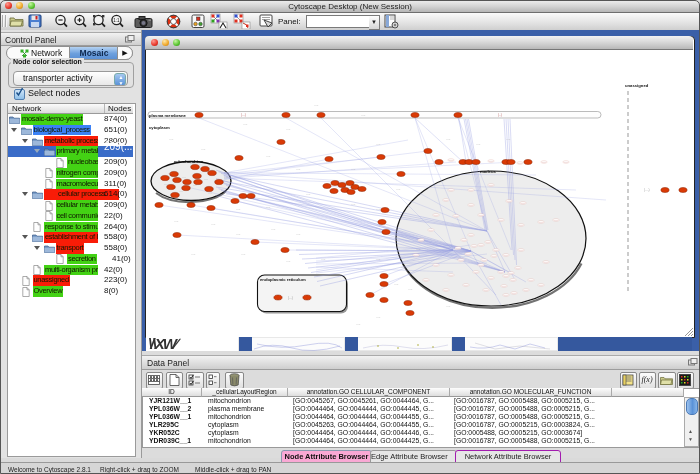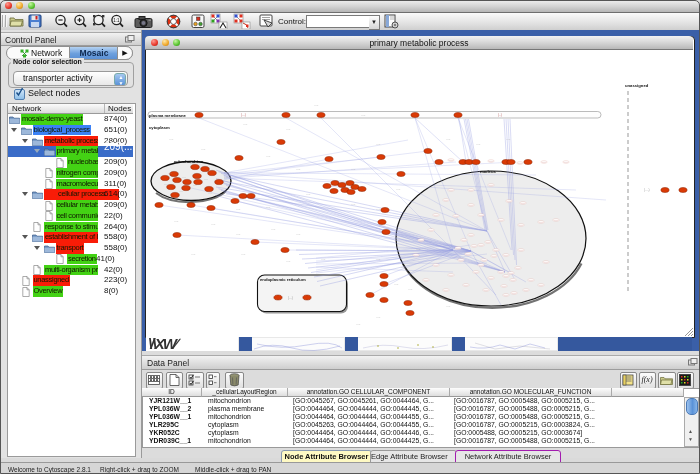--- a/index.html
+++ b/index.html
@@ -6,20 +6,21 @@
   font-family:"Liberation Sans",sans-serif;background:#dadada;}
 .abs{position:absolute;}
 .tl{border-radius:50%;width:7px;height:7px;position:absolute;top:2px;}
 </style></head><body>
 
 <div class="abs" style="left:0;top:0;width:700px;height:12px;
  background:linear-gradient(#f0f0f0,#d2d2d2 55%,#b5b5b5);border-bottom:1px solid #6e6e6e;border-radius:5px 5px 0 0;">
  <div class="tl" style="left:5px;background:radial-gradient(circle at 35% 30%,#ff9a90,#e8382a 60%,#9f1407);"></div>
  <div class="tl" style="left:16px;background:radial-gradient(circle at 35% 30%,#ffe9a8,#f0a829 60%,#b36d08);"></div>
  <div class="tl" style="left:28px;background:radial-gradient(circle at 35% 30%,#c6f7a0,#58c42f 60%,#2e7d0e);"></div>
+ <div class="abs" style="left:0;right:0;top:1.5px;text-align:center;font-size:8px;color:#222;">Cytoscape Desktop (New Session)</div>
 </div>
 
 <div class="abs" style="left:0;top:13px;width:700px;height:17px;
  background:linear-gradient(#fafafa,#e2e2e2 60%,#cfcfcf);border-bottom:1px solid #8a8a8a;">
  <div class="abs" style="left:2px;top:2px;width:1px;height:12px;background:#aaa;border-right:1px solid #f5f5f5;"></div>
  <div class="abs" style="left:5px;top:2px;width:1px;height:12px;background:#aaa;border-right:1px solid #f5f5f5;"></div>
 </div>
 
 <svg class="abs" style="left:9px;top:14px" width="15" height="14" viewBox="0 0 15 14">
     <path d="M1 4 L5 4 L6 5.5 L14 5.5 L14 12 L1 12 Z" fill="#c9c98a" stroke="#6b6b3a" stroke-width=".8"></path>
@@ -97,21 +98,21 @@
     <rect x="9" y="9" width="8" height="7" fill="#fff" stroke="#888" stroke-width=".6"></rect>
     <path d="M10 10 Q14 11 15 15" fill="none" stroke="#c03020" stroke-width="1"></path>
     <rect x="13" y="11.5" width="2.5" height="2.5" fill="#e03020"></rect>
   </svg>
 <svg class="abs" style="left:259px;top:14px" width="15" height="14" viewBox="0 0 15 14">
     <rect x="1" y="1" width="12" height="11" rx="1" fill="#fdfdfd" stroke="#444"></rect>
     <line x1="3" y1="3.5" x2="11" y2="3.5" stroke="#888" stroke-width=".8"></line>
     <line x1="3" y1="5.5" x2="11" y2="5.5" stroke="#888" stroke-width=".8"></line>
     <path d="M5 6 L13 9 L9 13 Z" fill="#d8d8d8" stroke="#333" stroke-width=".9"></path>
   </svg>
-<div class="abs" style="left:278px;top:16.5px;font-size:8px;color:#111;">Control:</div>
+<div class="abs" style="left:278px;top:16.5px;font-size:8px;color:#111;">Panel:</div>
 <div class="abs" style="left:306px;top:15px;width:62px;height:11px;background:#fff;border:1px solid #7a7a7a;"></div>
 <div class="abs" style="left:369px;top:15px;width:10px;height:13px;background:linear-gradient(#fdfdfd,#d5d5d5);border:1px solid #7a7a7a;border-left:none;font-size:6px;color:#222;text-align:center;line-height:13px;">▼</div>
 <svg class="abs" style="left:384px;top:14px" width="15" height="15" viewBox="0 0 15 15">
     <rect x="1" y="1" width="10" height="12" fill="#fdfdfd" stroke="#444"></rect>
     <rect x="2" y="1" width="3" height="12" fill="#88a8d8"></rect>
     <line x1="6" y1="3" x2="10" y2="3" stroke="#999" stroke-width=".7"></line>
     <line x1="6" y1="5" x2="10" y2="5" stroke="#999" stroke-width=".7"></line>
     <circle cx="11" cy="11" r="3" fill="#cfcfcf" stroke="#333" stroke-width=".8"></circle>
     <circle cx="11" cy="11" r="1" fill="#666"></circle>
   </svg>
@@ -245,21 +246,21 @@
     <path d="M.5 2 L4 2 L5 3.2 L10.5 3.2 L10.5 8.5 L.5 8.5 Z" fill="#7296c4" stroke="#3a5a88" stroke-width=".7"></path>
     <rect x=".5" y="3.8" width="10" height="4.7" fill="#9db8da"></rect>
   </svg>
 <div class="abs" style="left:55.5px;top:243.0px;height:10.7px;max-width:40px;overflow:hidden;background:#f91c07;font-size:7.5px;letter-spacing:-0.3px;line-height:10.7px;color:#101800;white-space:nowrap;padding:0 1px;">transport</div>
 <div class="abs" style="left:104px;top:243.0px;font-size:8px;line-height:10.7px;color:#111;">558(0)</div>
 <svg class="abs" style="left:56.0px;top:254.2px" width="8" height="10" viewBox="0 0 8 10">
     <path d="M.8 .5 L5 .5 L7.2 2.8 L7.2 9.5 L.8 9.5 Z" fill="#fefefe" stroke="#888" stroke-width=".7"></path>
     <path d="M5 .5 L5 2.8 L7.2 2.8" fill="none" stroke="#888" stroke-width=".7"></path>
   </svg>
 <div class="abs" style="left:67.0px;top:253.8px;height:10.7px;max-width:29px;overflow:hidden;background:#43d214;font-size:7.5px;letter-spacing:-0.3px;line-height:10.7px;color:#101800;white-space:nowrap;padding:0 1px;">secretion</div>
-<div class="abs" style="left:96px;top:253.8px;font-size:8px;line-height:10.7px;color:#111;">41(0)</div>
+<div class="abs" style="left:112px;top:253.8px;font-size:8px;line-height:10.7px;color:#111;">41(0)</div>
 <svg class="abs" style="left:33.0px;top:265.0px" width="8" height="10" viewBox="0 0 8 10">
     <path d="M.8 .5 L5 .5 L7.2 2.8 L7.2 9.5 L.8 9.5 Z" fill="#fefefe" stroke="#888" stroke-width=".7"></path>
     <path d="M5 .5 L5 2.8 L7.2 2.8" fill="none" stroke="#888" stroke-width=".7"></path>
   </svg>
 <div class="abs" style="left:44.0px;top:264.5px;height:10.7px;max-width:52px;overflow:hidden;background:#43d214;font-size:7.5px;letter-spacing:-0.3px;line-height:10.7px;color:#101800;white-space:nowrap;padding:0 1px;">multi-organism pro</div>
 <div class="abs" style="left:104px;top:264.5px;font-size:8px;line-height:10.7px;color:#111;">42(0)</div>
 <svg class="abs" style="left:21.5px;top:275.8px" width="8" height="10" viewBox="0 0 8 10">
     <path d="M.8 .5 L5 .5 L7.2 2.8 L7.2 9.5 L.8 9.5 Z" fill="#fefefe" stroke="#888" stroke-width=".7"></path>
     <path d="M5 .5 L5 2.8 L7.2 2.8" fill="none" stroke="#888" stroke-width=".7"></path>
   </svg>
@@ -271,21 +272,20 @@
   </svg>
 <div class="abs" style="left:32.5px;top:286.0px;height:10.7px;max-width:63px;overflow:hidden;background:#43d214;font-size:7.5px;letter-spacing:-0.3px;line-height:10.7px;color:#101800;white-space:nowrap;padding:0 1px;">Overview</div>
 <div class="abs" style="left:104px;top:286.0px;font-size:8px;line-height:10.7px;color:#111;">8(0)</div>
 
 <div class="abs" style="left:142px;top:30px;width:558px;height:428px;background:#3a5fa8;"></div>
 <div class="abs" style="left:145px;top:36px;width:548px;height:300px;background:#fff;border:1px solid #222;border-radius:4px 4px 0 0;"></div>
 <div class="abs" style="left:145px;top:36px;width:548px;height:13px;background:linear-gradient(#f2f2f2,#d4d4d4 55%,#b8b8b8);border-bottom:1px solid #777;border-radius:4px 4px 0 0;">
  <div class="tl" style="left:6px;top:3px;width:7px;height:7px;background:radial-gradient(circle at 35% 30%,#ff9a90,#e8382a 60%,#9f1407);"></div>
  <div class="tl" style="left:17px;top:3px;width:7px;height:7px;background:radial-gradient(circle at 35% 30%,#ffe9a8,#f0a829 60%,#b36d08);"></div>
  <div class="tl" style="left:28px;top:3px;width:7px;height:7px;background:radial-gradient(circle at 35% 30%,#c6f7a0,#58c42f 60%,#2e7d0e);"></div>
- <div class="abs" style="left:0;right:0;top:2px;text-align:center;font-size:8.5px;color:#111;">primary metabolic process</div>
 </div>
 
 <svg class="abs" style="left:146px;top:50px" width="547" height="286" viewBox="0 0 547 286">
     <rect x="2" y="61.5" width="453" height="6.5" rx="3.2" fill="#fdfdfd" stroke="#aaa" stroke-width=".8"></rect>
     <line x1="482" y1="41" x2="482" y2="243" stroke="#999" stroke-width="1" stroke-dasharray="4,3"></line>
     <ellipse cx="45" cy="131" rx="40" ry="19.5" fill="#ededed" stroke="#111" stroke-width="1.3"></ellipse>
     <path d="M10 143 A40 19.5 0 0 0 80 141" fill="none" stroke="#000" stroke-width="2" opacity=".55"></path>
     <path d="M255.7 211.6 A95 67.5 0 0 0 434.3 211.6" fill="none" stroke="#000" stroke-width="2.2" opacity=".55" transform="translate(1.2,1.8)"></path>
     <ellipse cx="345" cy="188.5" rx="95" ry="67.5" fill="#ededed" stroke="#111" stroke-width="1.2"></ellipse>
     <rect x="113.5" y="227" width="88.5" height="36.5" rx="7" fill="#444" opacity=".55"></rect>
@@ -737,21 +737,21 @@
 <div class="abs" style="left:454px;top:429px;height:8px;font-size:6.8px;font-weight:normal;color:#111;line-height:8px;white-space:nowrap;">[GO:0005488, GO:0005215, GO:0003674]</div>
 <div class="abs" style="left:149px;top:437px;height:8px;font-size:6.8px;font-weight:bold;color:#111;line-height:8px;white-space:nowrap;">YDR039C__1</div>
 <div class="abs" style="left:208px;top:437px;height:8px;font-size:6.8px;font-weight:normal;color:#111;line-height:8px;white-space:nowrap;">mitochondrion</div>
 <div class="abs" style="left:293px;top:437px;height:8px;font-size:6.8px;font-weight:normal;color:#111;line-height:8px;white-space:nowrap;">[GO:0044464, GO:0044444, GO:0044425, G...</div>
 <div class="abs" style="left:454px;top:437px;height:8px;font-size:6.8px;font-weight:normal;color:#111;line-height:8px;white-space:nowrap;">[GO:0016787, GO:0005488, GO:0005215, G...</div>
 <div class="abs" style="left:684px;top:397px;width:13px;height:48px;background:#f0f0f0;border:1px solid #aaa;"></div>
 <div class="abs" style="left:685.5px;top:398px;width:10px;height:15px;background:linear-gradient(90deg,#9cc2ee,#5a92d8 55%,#86b4e8);border-radius:5px;border:.5px solid #4a7ab8;"></div>
 <div class="abs" style="left:686px;top:428px;width:9px;height:8px;font-size:5px;color:#555;text-align:center;">▲</div>
 <div class="abs" style="left:686px;top:436px;width:9px;height:8px;font-size:5px;color:#555;text-align:center;">▼</div>
 
-<div class="abs" style="left:281px;top:450px;width:89px;height:11px;background:#fef9c3;border:1px solid #8a9ab0;border-radius:3px 3px 0 0;
+<div class="abs" style="left:281px;top:450px;width:89px;height:11px;background:#f9a8d4;border:1px solid #8a9ab0;border-radius:3px 3px 0 0;
  font-size:7.5px;font-weight:bold;color:#111;text-align:center;line-height:11px;">Node Attribute Browser</div>
 <div class="abs" style="left:370px;top:450px;width:85px;height:11px;background:#e6e6e6;border:1px solid #9a9a9a;border-radius:3px 3px 0 0;
  font-size:7.5px;color:#222;text-align:left;line-height:11px;">Edge Attribute Browser</div>
 <div class="abs" style="left:455px;top:450px;width:104px;height:11px;background:#e6e6e6;border:1px solid #a21caf;border-radius:3px 3px 0 0;
  font-size:7.5px;color:#222;text-align:center;line-height:11px;">Network Attribute Browser</div>
 
 <div class="abs" style="left:0;top:462px;width:700px;height:12px;background:#d6d6d6;border-top:1px solid #999;">
  <div class="abs" style="left:8px;top:3px;font-size:6.5px;color:#222;">Welcome to Cytoscape 2.8.1</div>
  <div class="abs" style="left:100px;top:3px;font-size:6.5px;color:#222;">Right-click + drag to ZOOM</div>
  <div class="abs" style="left:195px;top:3px;font-size:6.5px;color:#222;">Middle-click + drag to PAN</div>

